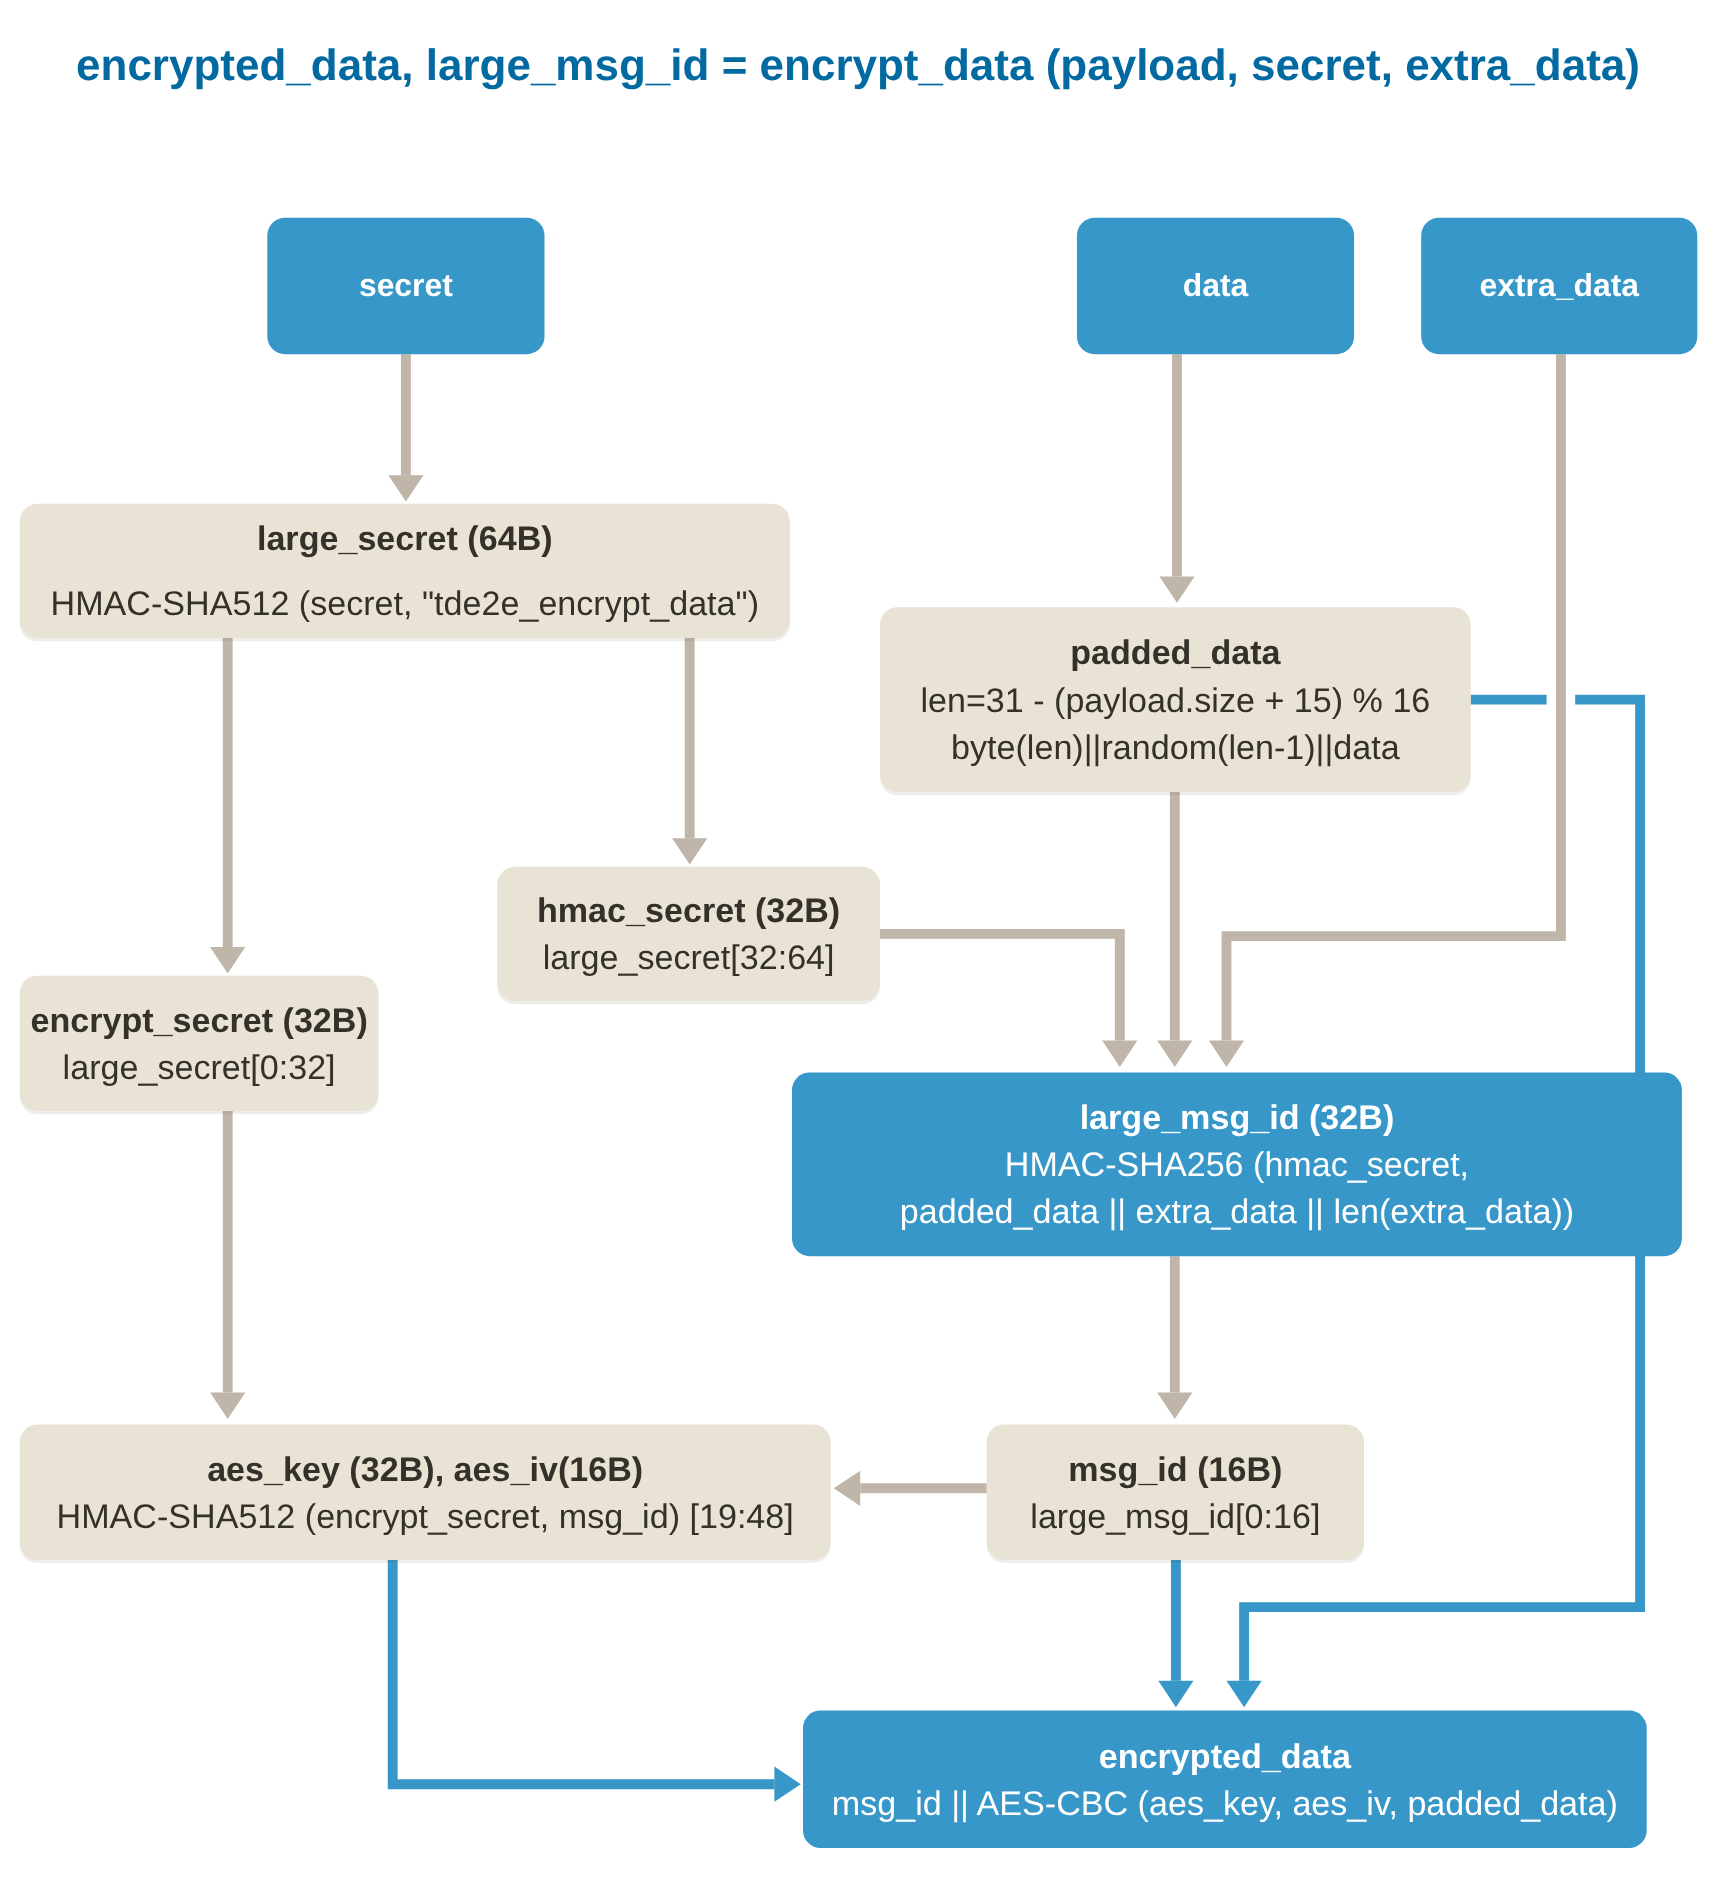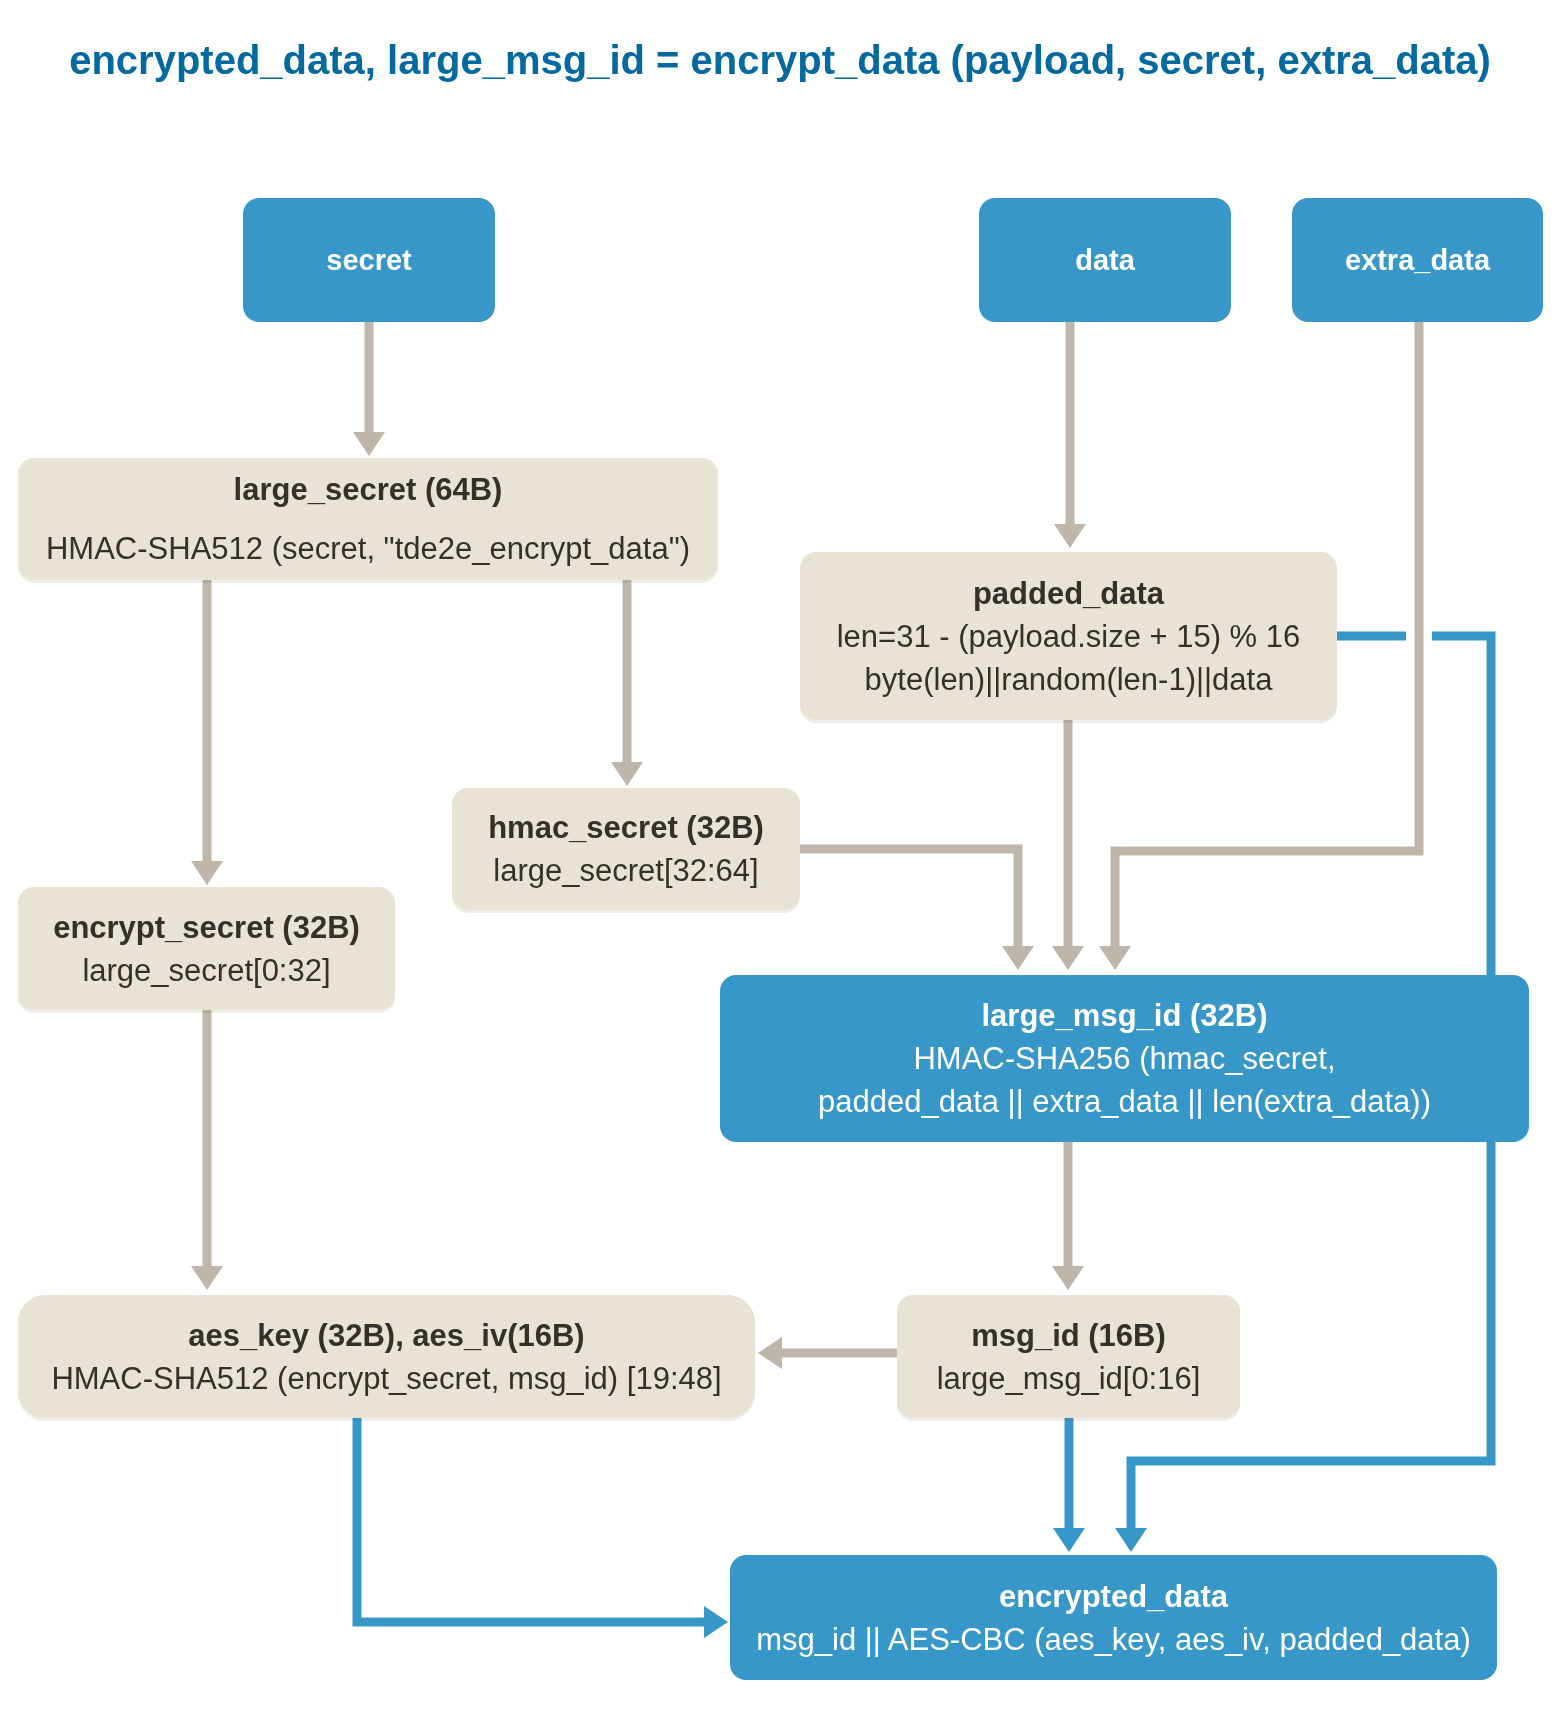--- a/index.html
+++ b/index.html
@@ -118,32 +118,32 @@
     <span class="t">padded_data</span>
     <span class="b">len=31 - (payload.size + 15) % 16</span>
     <span class="b">byte(len)||random(len-1)||data</span>
   </div>
 
   <div class="node beige" style="left:452px;top:788px;width:348px;height:122px;">
     <span class="t">hmac_secret (32B)</span>
     <span class="b">large_secret[32:64]</span>
   </div>
 
-  <div class="node beige" style="left:18px;top:887px;width:377px;height:123px;">
+  <div class="node beige" style="left:18px;top:887px;width:326px;height:123px;">
     <span class="t">encrypt_secret (32B)</span>
     <span class="b">large_secret[0:32]</span>
   </div>
 
   <div class="node blue" style="left:720px;top:975px;width:809px;height:167px;">
     <span class="t">large_msg_id (32B)</span>
     <span class="b">HMAC-SHA256 (hmac_secret,</span>
     <span class="b">padded_data || extra_data || len(extra_data))</span>
   </div>
 
-  <div class="node beige" style="left:18px;top:1295px;width:737px;height:123px;border-radius:27px;">
+  <div class="node beige" style="left:18px;top:1295px;width:737px;height:123px;">
     <span class="t">aes_key (32B), aes_iv(16B)</span>
     <span class="b">HMAC-SHA512 (encrypt_secret, msg_id) [19:48]</span>
   </div>
 
   <div class="node beige" style="left:897px;top:1295px;width:343px;height:123px;">
     <span class="t">msg_id (16B)</span>
     <span class="b">large_msg_id[0:16]</span>
   </div>
 
   <div class="node blue" style="left:730px;top:1555px;width:767px;height:125px;">

